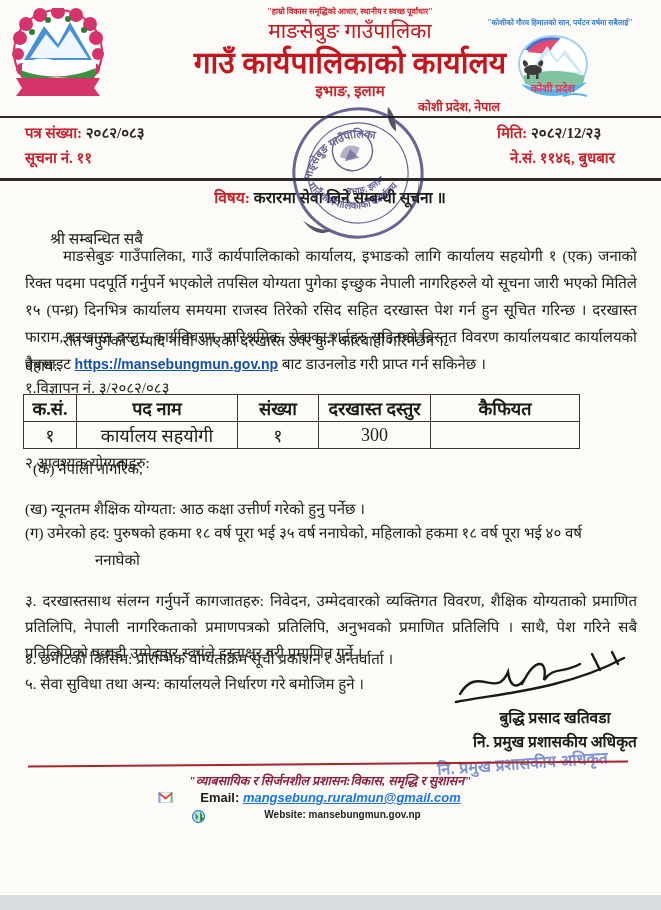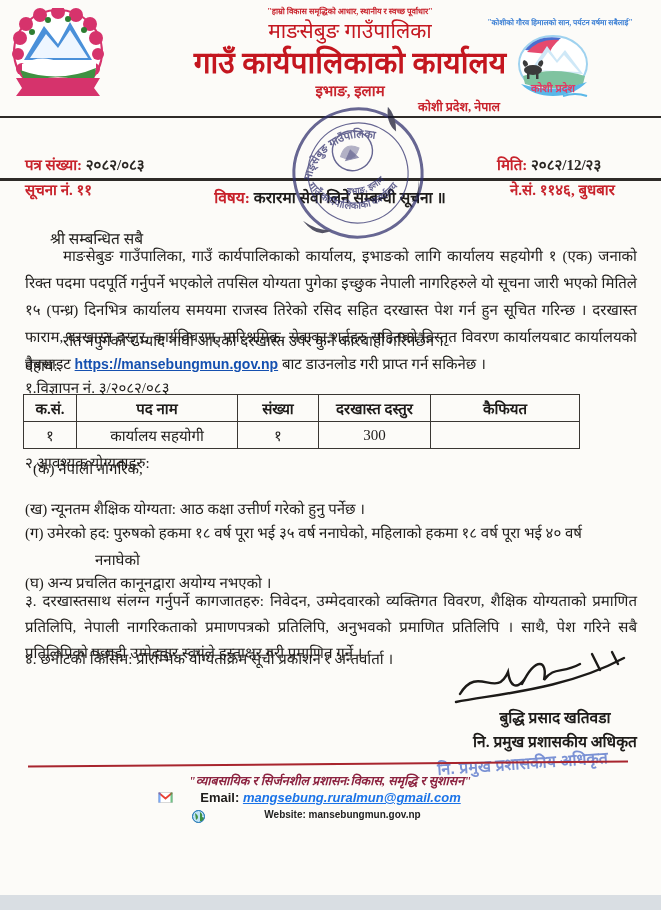--- a/index.html
+++ b/index.html
@@ -10,39 +10,39 @@
   .abs{position:absolute;}
   
   .slogan-center{top:5px;left:150px;width:400px;text-align:center;font-size:8px;color:#c8232c;font-weight:bold;}
   .muni-name{top:16px;left:130px;width:440px;text-align:center;font-size:21px;font-weight:normal;color:#c4161f;}
   .office-name{top:41px;left:110px;width:480px;text-align:center;font-size:30px;font-weight:bold;color:#c4161f;}
   .addr1{top:80px;left:200px;width:300px;text-align:center;font-size:15px;font-weight:bold;color:#c8232c;}
   .addr2{top:98px;left:200px;width:300px;text-align:right;font-size:12.5px;font-weight:bold;color:#c8232c;}
   .slogan-right{top:17px;left:460px;width:200px;text-align:center;font-size:7.5px;color:#3b7fd4;font-weight:bold;}
   .rule1{top:116px;left:0;width:661px;height:2px;background:#2e2b28;}
   .rule2{top:178px;left:0;width:661px;height:3px;background:#2e2b28;}
-  .meta{font-size:15px;font-weight:bold;margin-top:32px;}
+  .meta{font-size:15px;font-weight:bold;}
   .meta .lbl{color:#c8232c;}
   .meta .val{color:#2a2622;}
   .meta .valred{color:#c8232c;}
   .m1{top:122px;left:25px;}
   .m2{top:147px;left:25px;}
   .m3{top:122px;left:497px;}
   .m4{top:147px;left:510px;}
   .subject{top:186px;left:80px;width:500px;text-align:center;font-size:15.5px;font-weight:bold;}
   .subject .lbl{color:#c8232c;}
   .salutation{top:227px;left:25px;font-size:15.5px;margin-left:25px;}
   .para{left:25px;width:612px;text-align:justify;font-size:15px;line-height:27px;}
   .p1{top:243px;text-indent:38px;}
   .doclink{color:#1550b0;font-weight:bold;text-decoration:underline;font-family:"Liberation Sans",sans-serif;font-size:14px;}
   .p2{top:330px;left:63px;font-size:15px;}
   .dehaya{top:355px;left:25px;font-size:15px;}
   .advert{top:377px;left:25px;font-size:15px;}
   
-  table.notice{position:absolute;top:394px;left:23px;border-collapse:collapse;font-size:15px;}
+  table.notice{position:absolute;top:394px;left:23px;border-collapse:collapse;font-size:18px;}
   table.notice th,table.notice td{border:1.6px solid #3a3733;text-align:center;padding:1px 4px;height:24px;font-weight:bold;}
   table.notice td{font-weight:normal;}
   .c0{width:44px;}.c1{width:152px;}.c2{width:72px;}.c3{width:103px;}.c4{width:140px;}
   .line{font-size:15px;left:25px;}
   .q2{top:452px;}
   .qa{top:458px;margin-left:8px;}
   .qb{top:498px;}
   .qc1{top:522px;}
   .qc2{top:549px;left:95px;}
   .qd{top:572px;}
@@ -203,24 +203,24 @@
       <td></td>
     </tr>
   </tbody>
     </table>
 
   <div class="abs line q2">२.आवश्यक योग्यताहरु:</div>
   <div class="abs line qa">(क) नेपाली नागरिक,</div>
   <div class="abs line qb">(ख) न्यूनतम शैक्षिक योग्यता: आठ कक्षा उत्तीर्ण गरेको हुनु पर्नेछ ।</div>
   <div class="abs line qc1">(ग) उमेरको हद: पुरुषको हकमा १८ वर्ष पूरा भई ३५ वर्ष ननाघेको, महिलाको हकमा १८ वर्ष पूरा भई   ४० वर्ष</div>
   <div class="abs line qc2">ननाघेको</div>
-  <div class="abs line qd">(घ) अन्य प्रचलित कानूनद्वारा अयोग्य नभएको ।</div>
 
   <div class="abs para item3">३. दरखास्तसाथ संलग्न गर्नुपर्ने कागजातहरु: निवेदन, उम्मेदवारको व्यक्तिगत विवरण, शैक्षिक योग्यताको प्रमाणित प्रतिलिपि, नेपाली नागरिकताको प्रमाणपत्रको प्रतिलिपि, अनुभवको प्रमाणित प्रतिलिपि ।  साथै, पेश गरिने सबै प्रतिलिपिको पछाडी उम्मेदवार स्वयंले हस्ताक्षर गरी प्रमाणित गर्ने ।</div>
   <div class="abs line item4">४. छनौटको किसिम: प्रारम्भिक योग्यताक्रम सूची प्रकाशन र अन्तर्वार्ता ।</div>
+  <div class="abs line item5">५. सेवा सुविधा तथा अन्य: कार्यालयले निर्धारण गरे बमोजिम हुने ।</div>
 
   <svg class="abs" style="top:648px;left:452px;" width="190" height="62" viewBox="0 0 190 62">
     <g stroke="#1c1a18" stroke-width="2.4" fill="none" stroke-linecap="round">
       <path d="M8 46 C 26 16, 44 52, 56 24 C 58 38, 64 42, 72 32"></path>
       <path d="M70 36 C 84 8, 96 12, 92 32 C 102 18, 110 26, 128 16"></path>
       <path d="M4 54 C 44 46, 112 42, 172 10"></path>
       <path d="M140 6 l8 16"></path>
       <path d="M160 4 l6 12"></path>
     </g>
   </svg>

